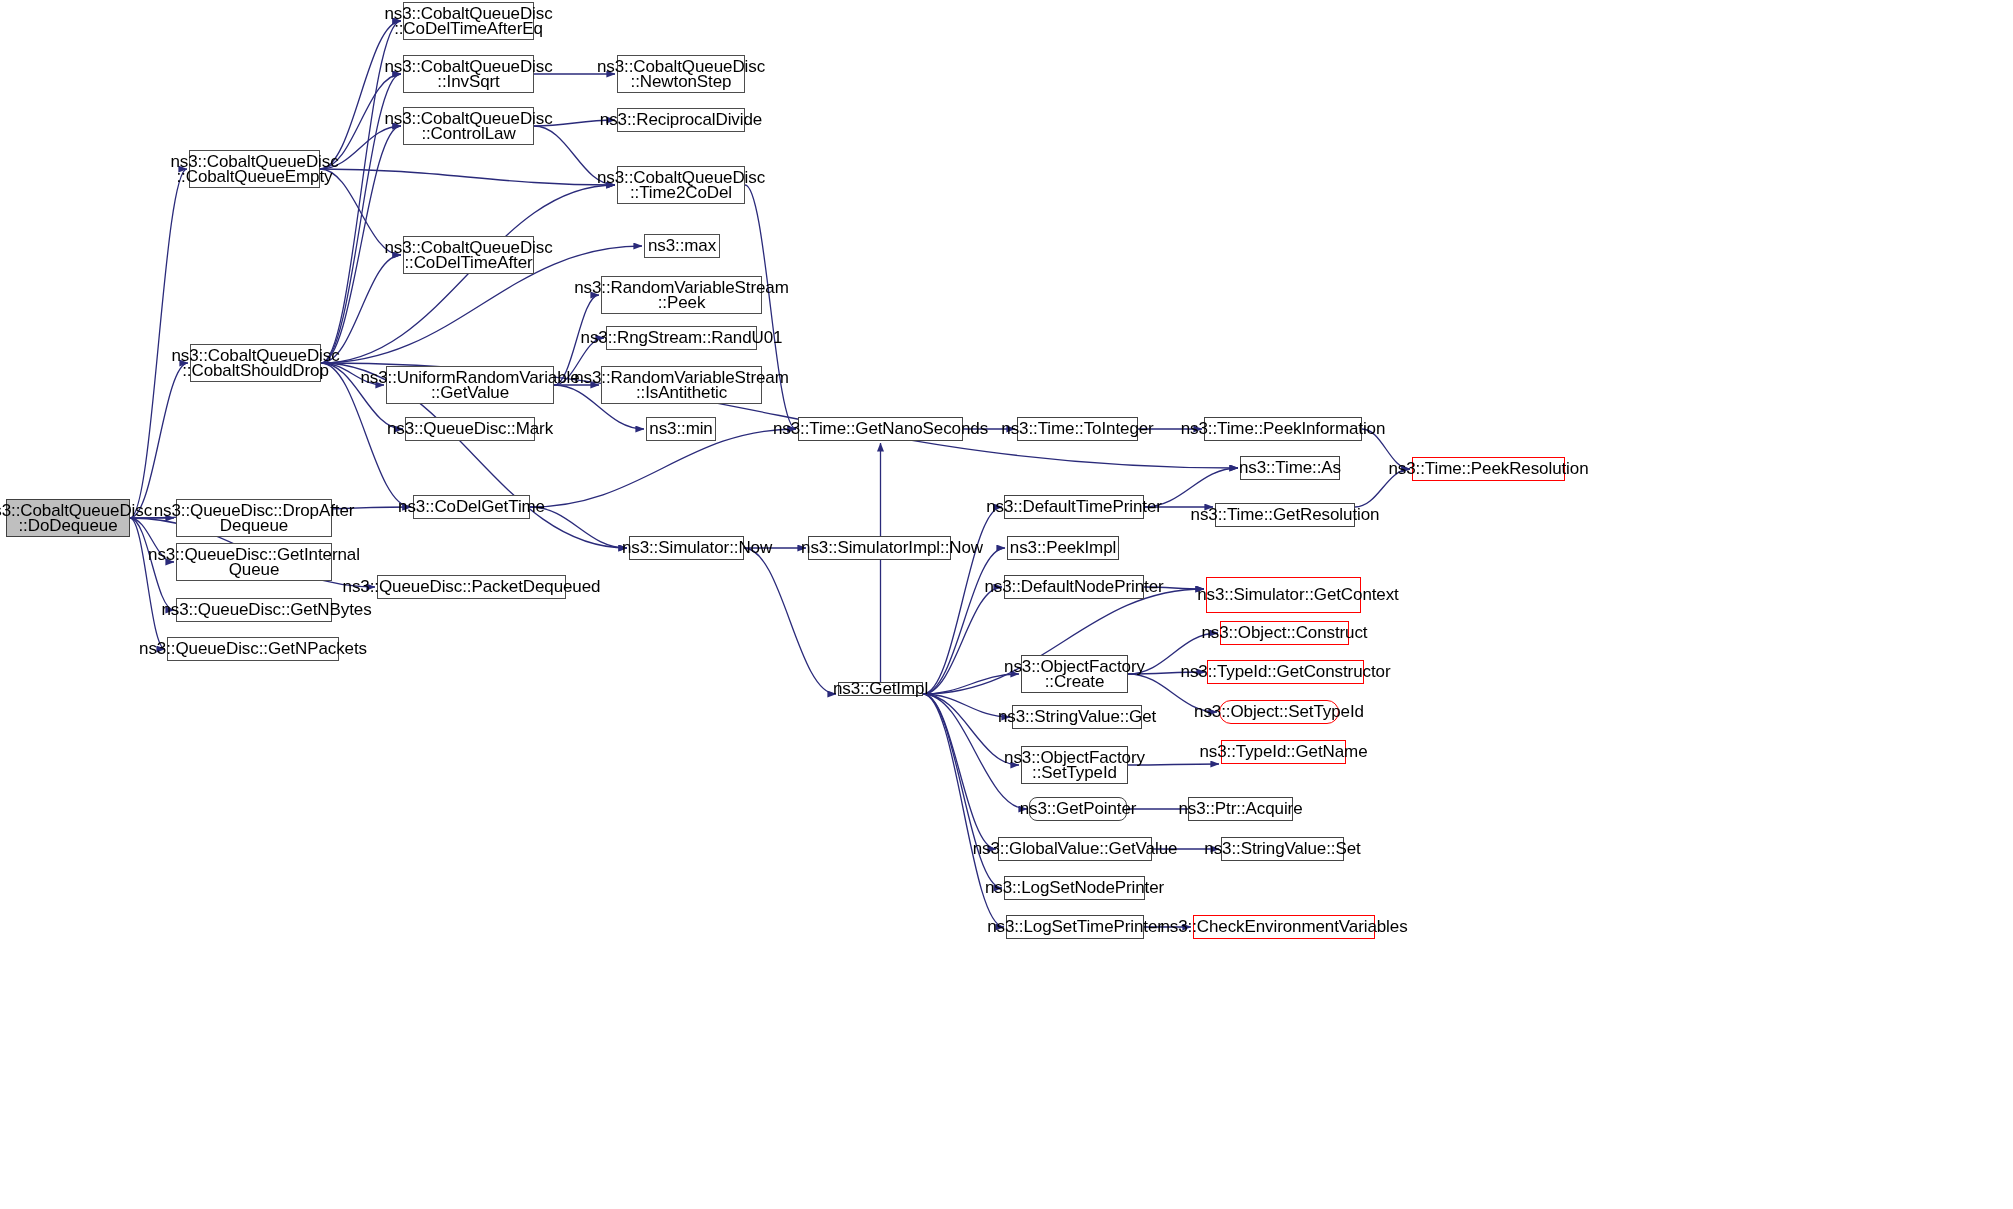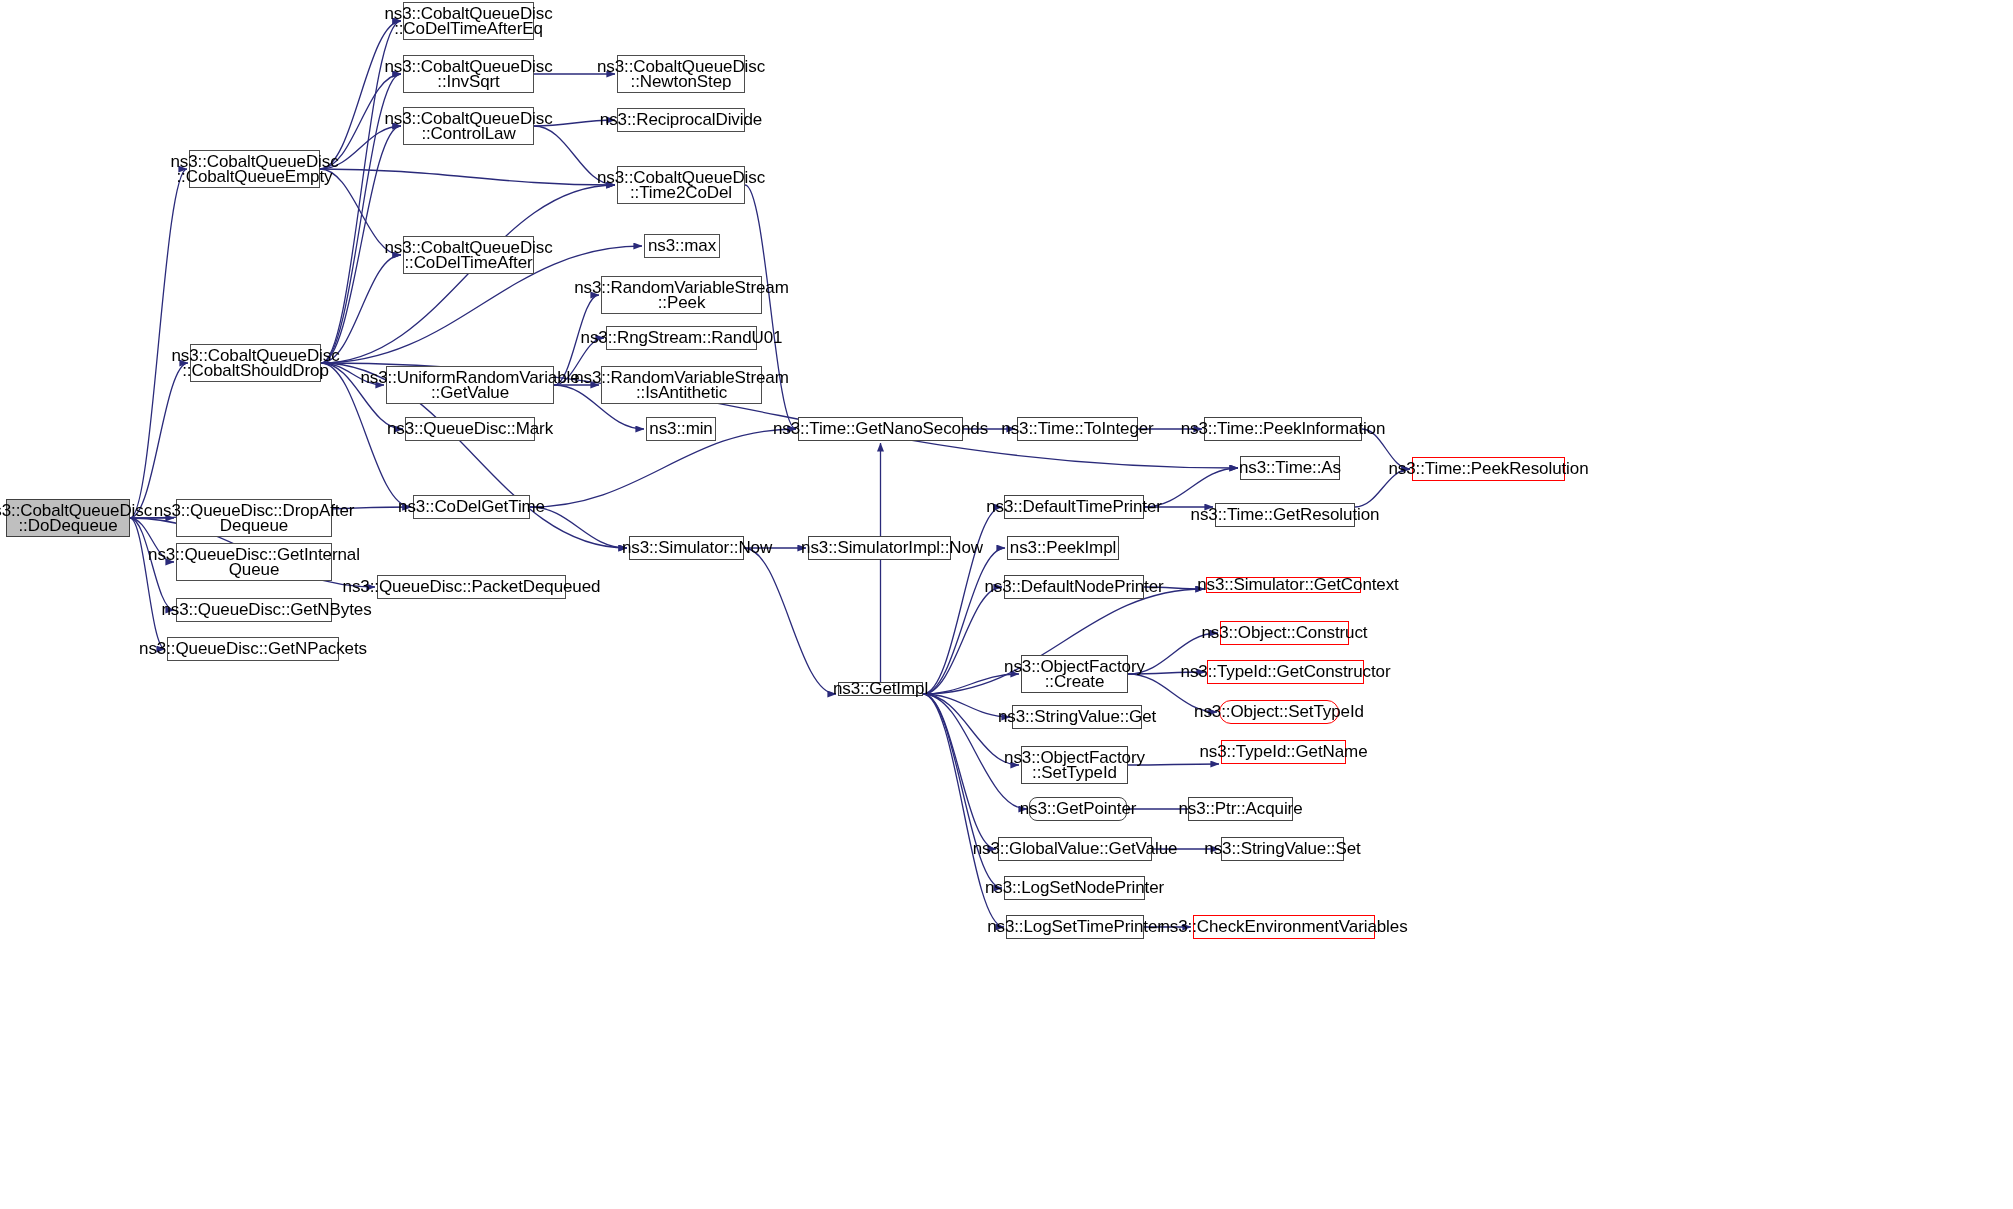--- a/index.html
+++ b/index.html
@@ -149,21 +149,21 @@
       <div class="node grey" style="left: 629px; top: 536px; width: 115px; height: 24px; padding-left: 24px;">ns3::Simulator::Now</div>
       <div class="node grey" style="left: 808px; top: 536px; width: 143px; height: 24px; padding-left: 28px;">ns3::SimulatorImpl::Now</div>
       <div class="node grey" style="left: 1017px; top: 417px; width: 121px; height: 24px;">ns3::Time::ToInteger</div>
       <div class="node grey" style="left: 1204px; top: 417px; width: 158px; height: 24px;">ns3::Time::PeekInformation</div>
       <div class="node red" style="left: 1412px; top: 457px; width: 153px; height: 24px;">ns3::Time::PeekResolution</div>
       <div class="node grey" style="left: 1240px; top: 456px; width: 100px; height: 24px;">ns3::Time::As</div>
       <div class="node grey" style="left: 1004px; top: 495px; width: 140px; height: 24px;">ns3::DefaultTimePrinter</div>
       <div class="node grey" style="left: 1215px; top: 495px; width: 140px; height: 24px; margin-top: 8px;">ns3::Time::GetResolution</div>
       <div class="node grey" style="left: 1007px; top: 536px; width: 112px; height: 24px;">ns3::PeekImpl</div>
       <div class="node grey" style="left: 1004px; top: 575px; width: 140px; height: 24px;">ns3::DefaultNodePrinter</div>
-      <div class="node red" style="left: 1206px; top: 577px; width: 155px; height: 16px; padding-left: 32px;">ns3::Simulator::GetContext</div>
+      <div class="node red" style="left: 1206px; top: 577px; width: 155px; height: 36px; padding-left: 32px;">ns3::Simulator::GetContext</div>
       <div class="node grey" style="left: 838px; top: 682px; width: 85px; height: 14px;">ns3::GetImpl</div>
       <div class="node red" style="left: 1220px; top: 621px; width: 129px; height: 24px;">ns3::Object::Construct</div>
       <div class="node grey" style="left: 1021px; top: 655px; width: 107px; height: 38px;">ns3::ObjectFactory
 ::Create</div>
       <div class="node red" style="left: 1207px; top: 660px; width: 157px; height: 24px;">ns3::TypeId::GetConstructor</div>
       <div class="node red" style="left: 1219px; top: 700px; width: 120px; height: 24px; border-radius: 12px;">ns3::Object::SetTypeId</div>
       <div class="node grey" style="left: 1012px; top: 705px; width: 130px; height: 24px;">ns3::StringValue::Get</div>
       <div class="node grey" style="left: 1021px; top: 746px; width: 107px; height: 38px;">ns3::ObjectFactory
 ::SetTypeId</div>
       <div class="node red" style="left: 1221px; top: 740px; width: 125px; height: 24px;">ns3::TypeId::GetName</div>

